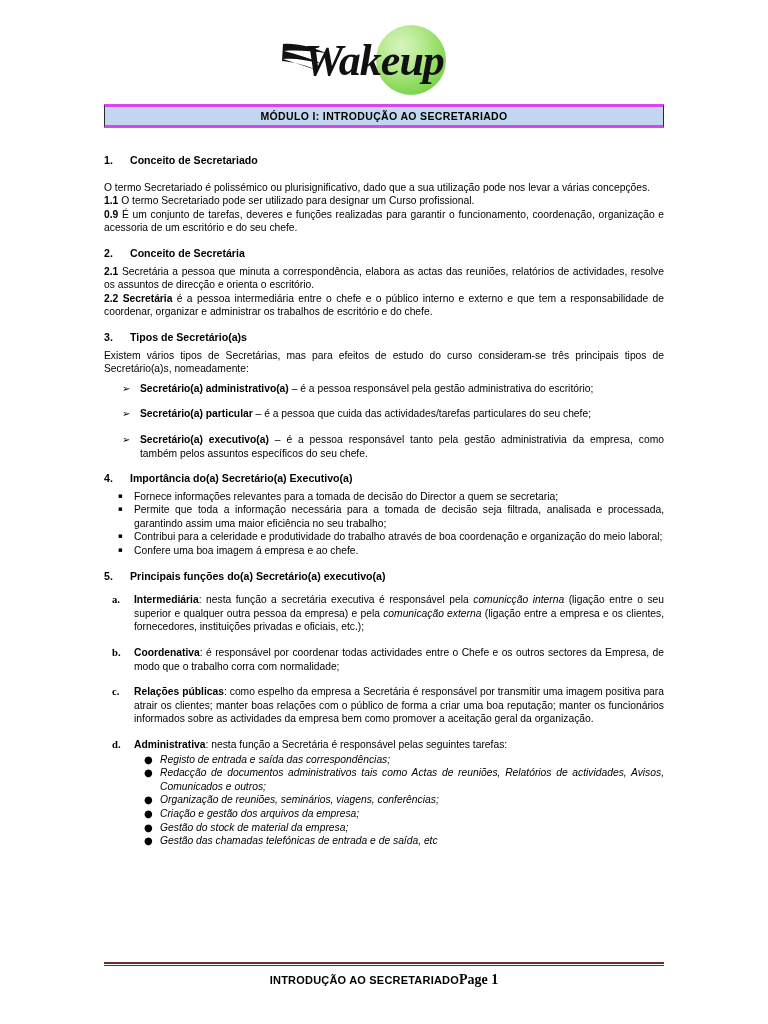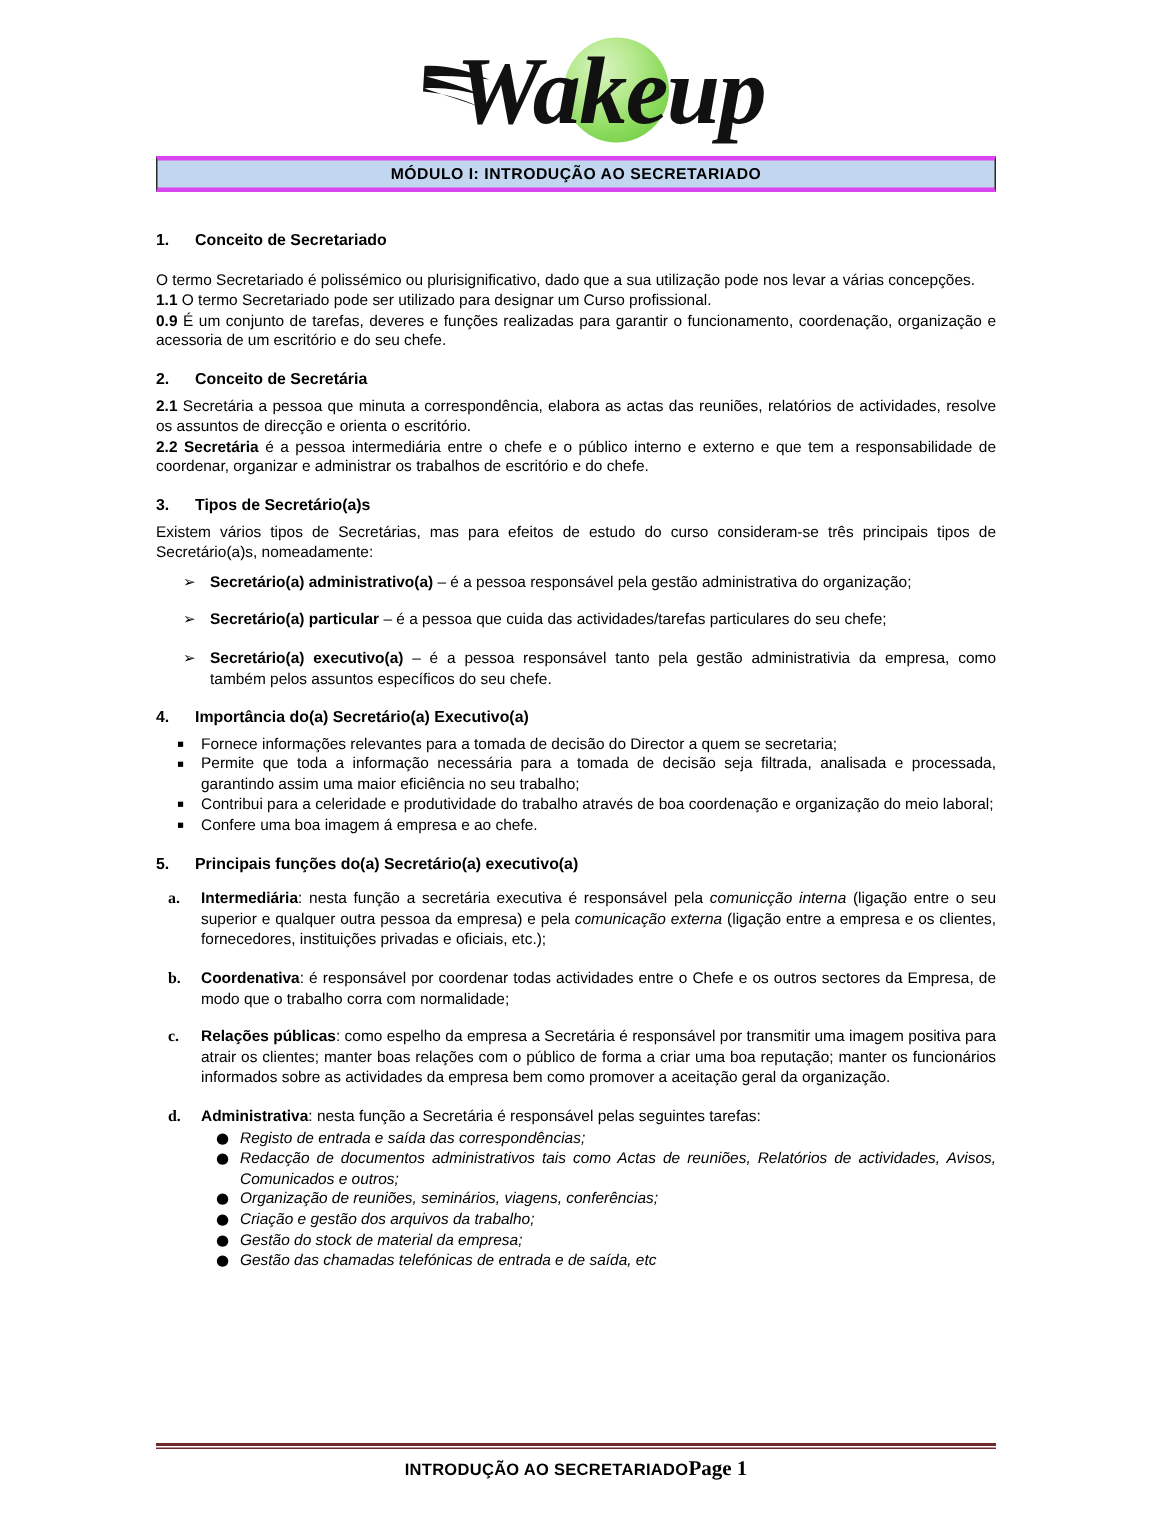--- a/index.html
+++ b/index.html
@@ -52,21 +52,21 @@
     height: 34px;
   }
   .logo-word {
     position: absolute;
     left: 22px;
     top: 6px;
     width: 200px;
     font-family: "Liberation Serif", serif;
     font-style: italic;
     font-weight: 700;
-    font-size: 64px;
+    font-size: 44px;
     line-height: 66px;
     letter-spacing: -1px;
     color: #111111;
     white-space: nowrap;
   }
 
   
   .module-bar {
     margin: 0 104px 0 104px;
     background: #c3d6ef;
@@ -261,21 +261,21 @@
 
     <div class="sec-head">
       <span class="num">3.</span>
       <span>Tipos de Secretário(a)s</span>
     </div>
     <p class="para">Existem vários tipos de Secretárias, mas para efeitos de estudo do curso consideram-se três principais tipos de Secretário(a)s, nomeadamente:</p>
 
     <ul class="arrow-list">
       <li>
         <span class="bullet">➢</span>
-        <span class="txt"><span class="b">Secretário(a) administrativo(a)</span><span> – é a pessoa responsável pela gestão administrativa do organização;</span></span>
+        <span class="txt"><span class="b">Secretário(a) administrativo(a)</span><span> – é a pessoa responsável pela gestão administrativa do escritório;</span></span>
       </li>
       <li>
         <span class="bullet">➢</span>
         <span class="txt"><span class="b">Secretário(a) particular</span><span> – é a pessoa que cuida das actividades/tarefas particulares do seu chefe;</span></span>
       </li>
       <li>
         <span class="bullet">➢</span>
         <span class="txt"><span class="b">Secretário(a) executivo(a)</span><span> – é a pessoa responsável tanto pela gestão administrativia da empresa, como também pelos assuntos específicos do seu chefe.</span></span>
       </li>
     </ul>
@@ -333,21 +333,21 @@
             <li>
               <span class="bullet">●</span>
               <span class="txt">Redacção de documentos administrativos tais como Actas de reuniões, Relatórios de actividades, Avisos, Comunicados e outros;</span>
             </li>
             <li>
               <span class="bullet">●</span>
               <span class="txt">Organização de reuniões, seminários, viagens, conferências;</span>
             </li>
             <li>
               <span class="bullet">●</span>
-              <span class="txt">Criação e gestão dos arquivos da trabalho;</span>
+              <span class="txt">Criação e gestão dos arquivos da empresa;</span>
             </li>
             <li>
               <span class="bullet">●</span>
               <span class="txt">Gestão do stock de material da empresa;</span>
             </li>
             <li>
               <span class="bullet">●</span>
               <span class="txt">Gestão das chamadas telefónicas de entrada e de saída, etc</span>
             </li>
           </ul>

